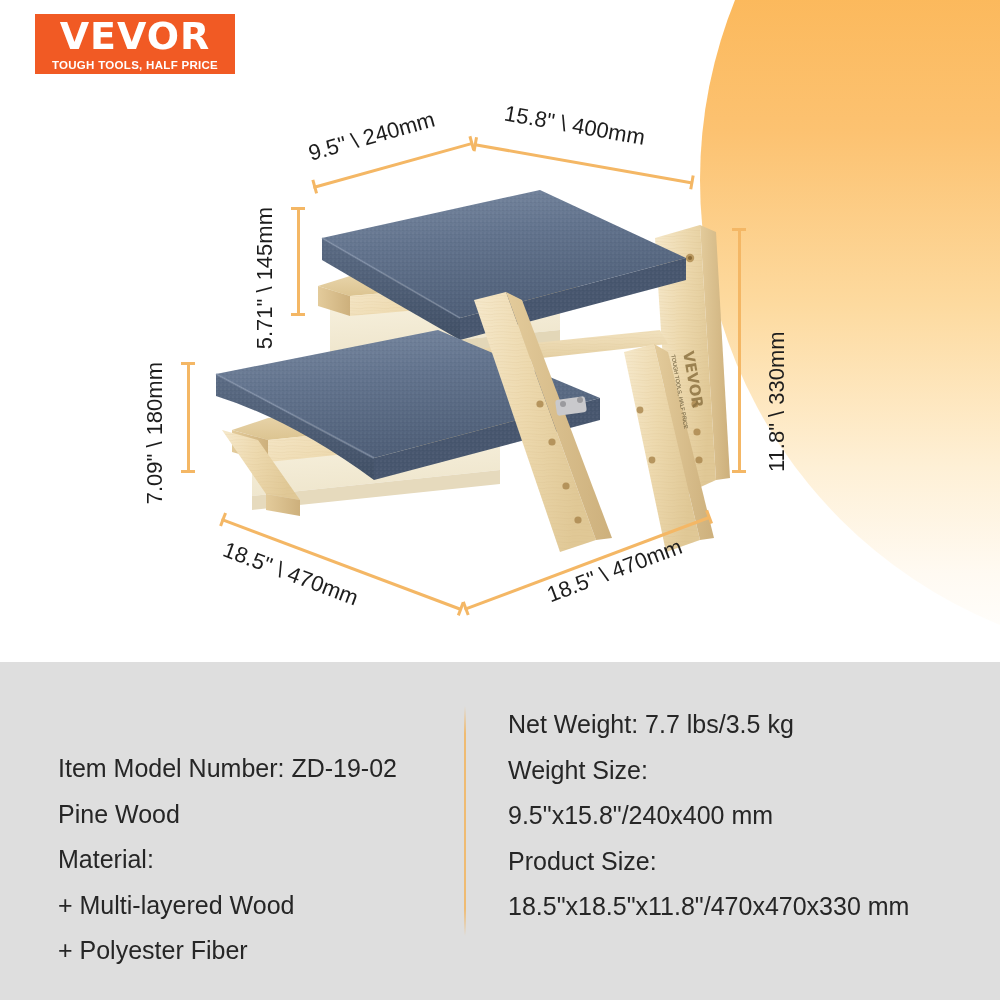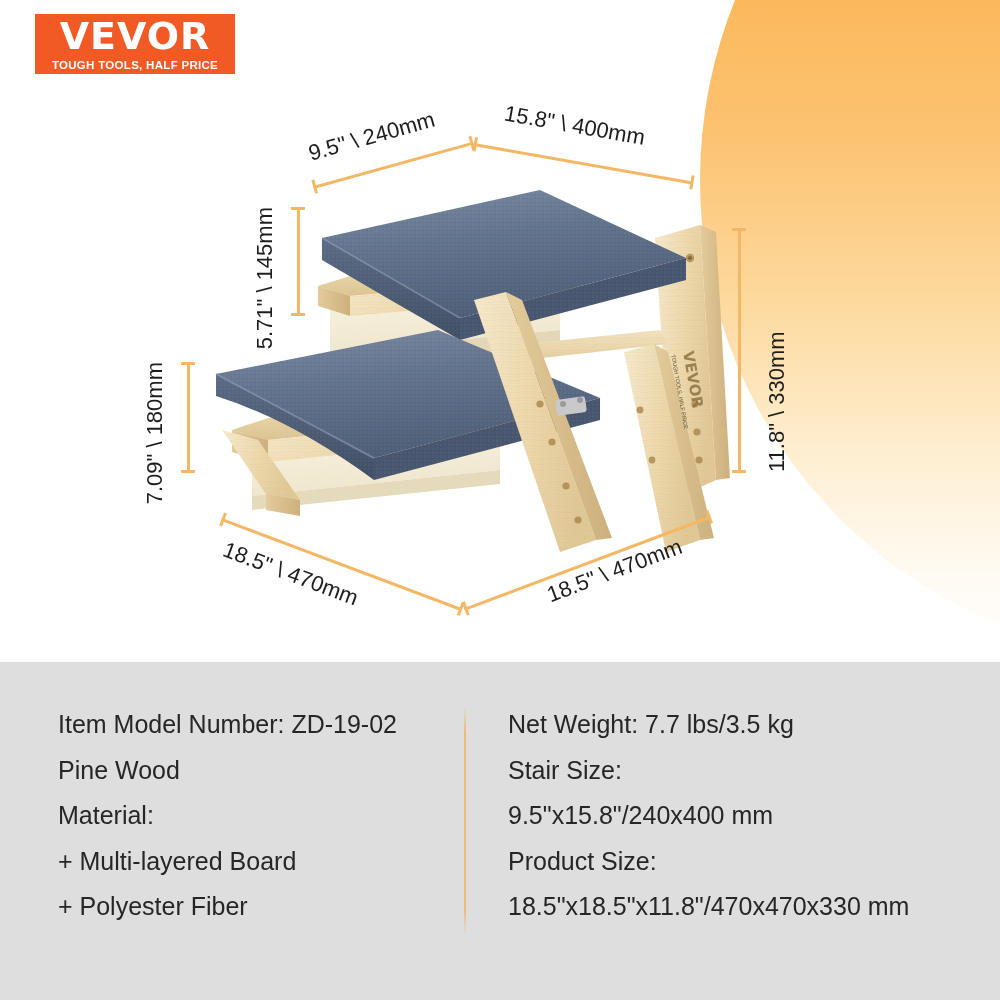--- a/index.html
+++ b/index.html
@@ -115,21 +115,21 @@
     background: linear-gradient(to bottom,
        rgba(240,186,110,0) 0%,
        #efbb72 12%,
        #efbb72 88%,
        rgba(240,186,110,0) 100%);
   }
   .spec-col {
     position: absolute;
     top: 702px;
   }
-  #spec-col-left  { left: 58px;  width: 390px; }
+  #spec-col-left  { left: 58px;  width: 390px; margin-top: 44px; }
   #spec-col-right { left: 508px; width: 470px; }
   .spec-line {
     color: #262626;
     font-size: 25px;
     line-height: 45.5px;
     white-space: nowrap;
     font-family: "Liberation Sans", sans-serif;
   }
 </style>
 </head>
@@ -338,25 +338,25 @@
     </div>
   </div>
 
   <div id="specs"></div>
   <div id="spec-divider"></div>
 
   <div class="spec-col" id="spec-col-left">
     <div class="spec-line">Item Model Number: ZD-19-02</div>
     <div class="spec-line">Pine Wood</div>
     <div class="spec-line">Material:</div>
-    <div class="spec-line">+ Multi-layered Board</div>
+    <div class="spec-line">+ Multi-layered Wood</div>
     <div class="spec-line">+ Polyester Fiber</div>
   </div>
 
   <div class="spec-col" id="spec-col-right">
     <div class="spec-line">Net Weight: 7.7 lbs/3.5 kg</div>
-    <div class="spec-line">Stair Size:</div>
+    <div class="spec-line">Weight Size:</div>
     <div class="spec-line">9.5"x15.8"/240x400 mm</div>
     <div class="spec-line">Product Size:</div>
     <div class="spec-line">18.5"x18.5"x11.8"/470x470x330 mm</div>
   </div>
 
 </div>
 
 </body></html>

